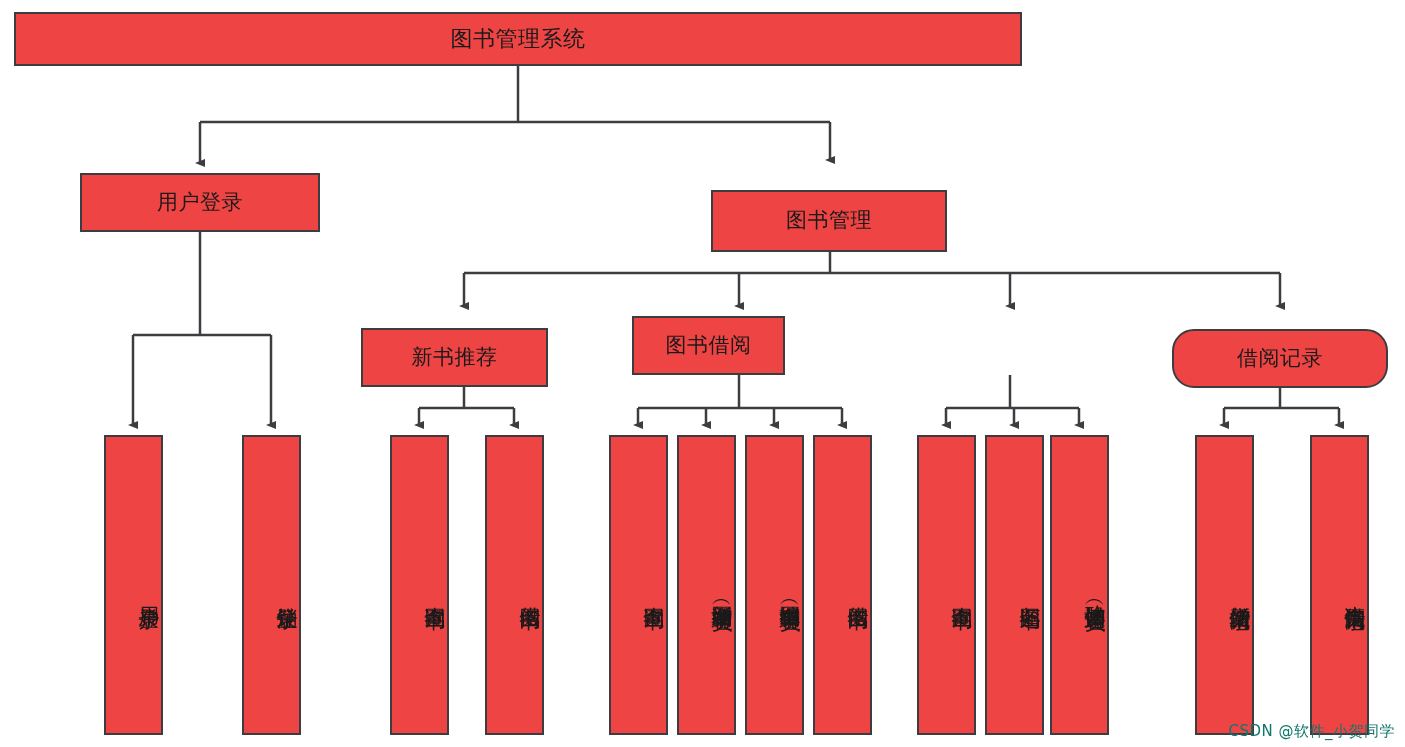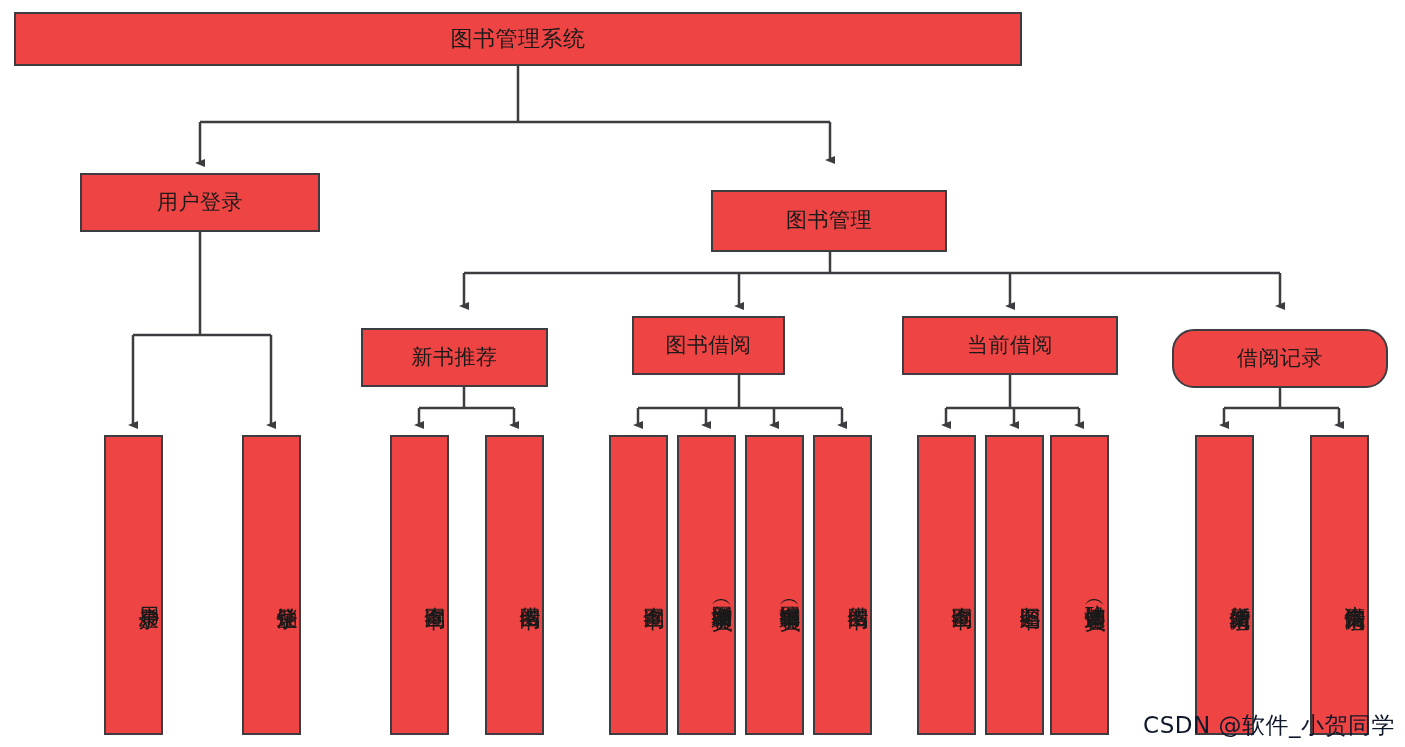--- a/index.html
+++ b/index.html
@@ -55,22 +55,22 @@
     writing-mode: vertical-rl;
     text-orientation: upright;
   }
   #root-node {
     font-size: 22px;
   }
   #watermark {
     position: absolute;
     right: 10px;
     bottom: 6px;
-    font-size: 23px;
-    color: #0f172a;
+    font-size: 15px;
+    color: #0f766e;
     letter-spacing: 0.5px;
     white-space: nowrap;
   }
 </style>
 </head>
 <body>
 
 <div id="canvas">
 
   <svg class="wires" viewBox="0 0 1405 747" xmlns="http://www.w3.org/2000/svg">
@@ -136,23 +136,20 @@
   </div>
 
   <div class="node h" style="left:361px; top:328px; width:187px; height:59px;">
     <span>新书推荐</span>
   </div>
 
   <div class="node h" style="left:632px; top:316px; width:153px; height:59px;">
     <span>图书借阅</span>
   </div>
 
-  <div class="node h" style="left:902px; top:316px; width:216px; height:59px;">
-    <span>当前借阅</span>
-  </div>
 
   <div class="node h" style="left:1172px; top:329px; width:216px; height:59px;border-radius:22px;">
     <span>借阅记录</span>
   </div>
 
   <div class="node v" style="left:104px; top:435px; width:59px; height:300px;">
     <span class="vlabel">用户登录</span>
   </div>
   <div class="node v" style="left:242px; top:435px; width:59px; height:300px;">
     <span class="vlabel">注销登录</span>

